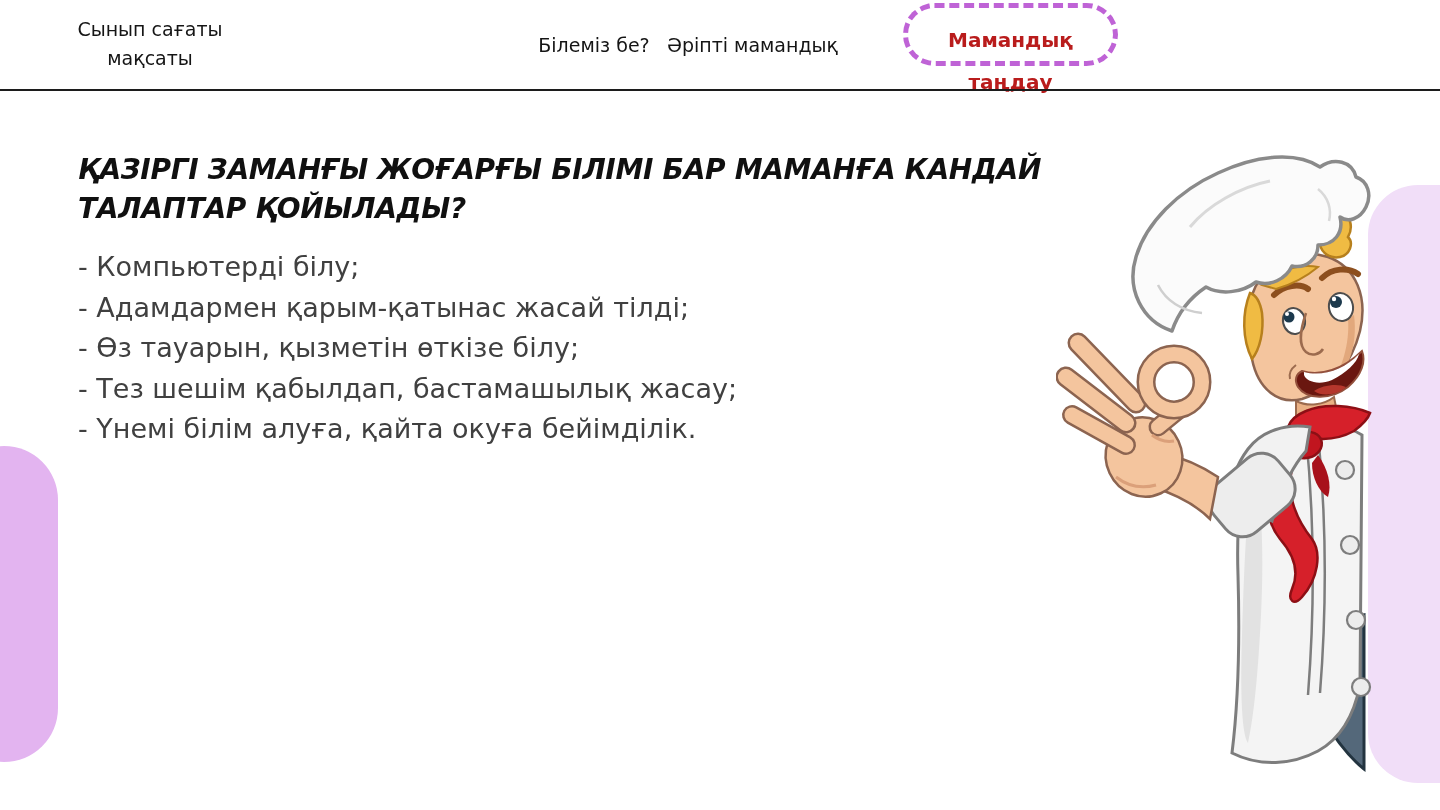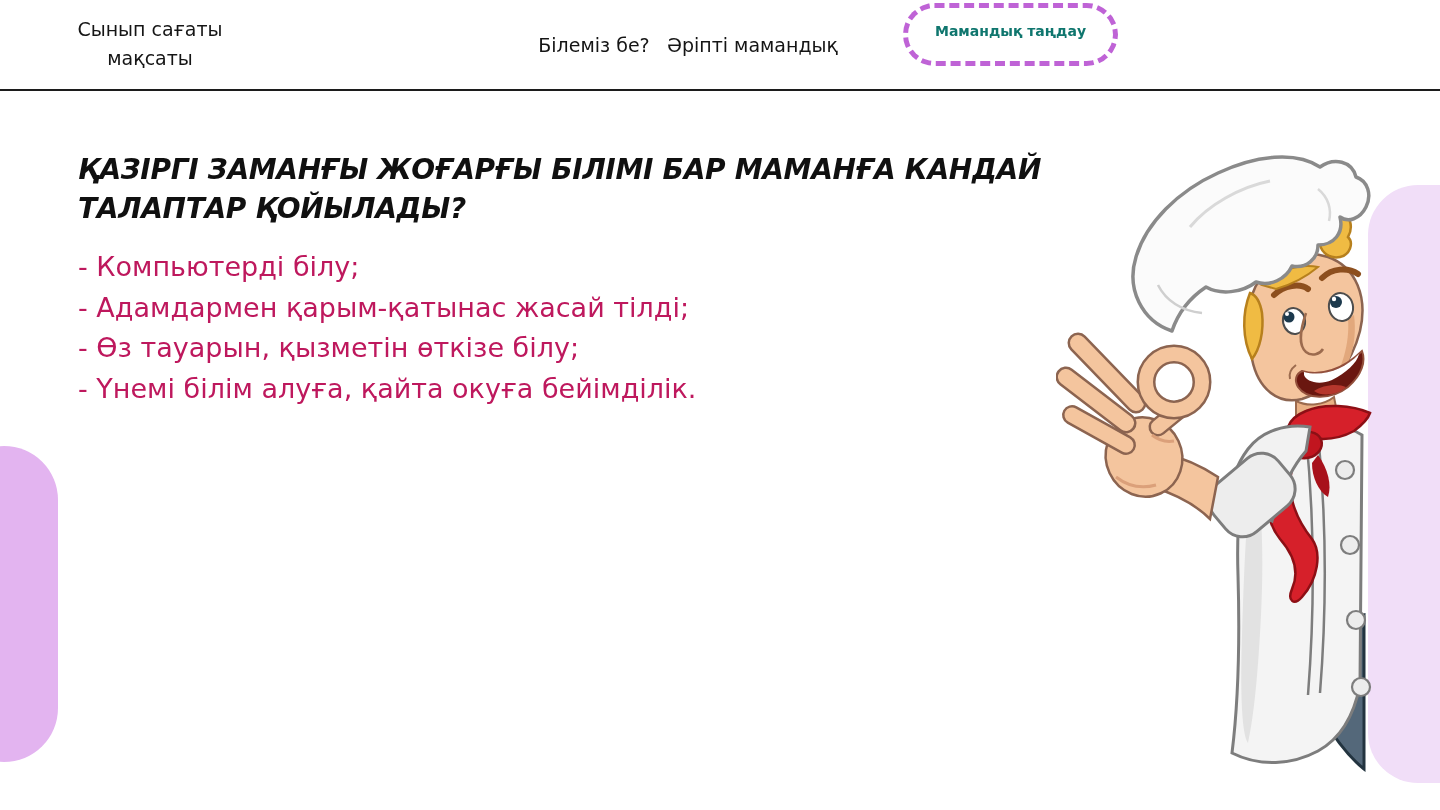--- a/index.html
+++ b/index.html
@@ -12,31 +12,31 @@
              color:#151515; cursor:pointer; }
   .tab1 { left:58px;   top:15px; width:184px; }
   .tab2 { left:350px;  top:15px; width:130px; }
   .tab3 { left:524px;  top:31px; width:140px; }
   .tab4 { left:640px;  top:31px; width:225px; }
   .tab6 { left:1145px; top:15px; width:158px; }
 
   .active-tab-box { position:absolute; left:903px; top:3px; width:215px; height:63px;
                     border:5px dashed #bf63d6; border-radius:34px; overflow:visible; }
   .active-tab-label { position:absolute; left:0; top:11px; width:100%; text-align:center;
-                      font-size:14px; line-height:24px; font-weight:bold; color:#0f766e; }
+                      font-size:20px; line-height:42px; font-weight:bold; color:#b91c1c; }
 
   .nav-divider { position:absolute; left:0; top:89px; width:1440px; height:2px;
                  background:#1c1c1c; }
 
   
   .heading { position:absolute; left:78px; top:150px; width:1075px;
              font-size:28px; line-height:39px; font-style:italic;
              letter-spacing:-0.3px; color:#101010;font-weight:bold; }
   .bullets { position:absolute; left:78px; top:247px; width:720px;
-             font-size:27px; line-height:40.5px; color:#be185d; }
+             font-size:27px; line-height:40.5px; color:#404040; }
 
   
   .pill-left  { position:absolute; left:-50px; top:446px; width:108px; height:316px;
                 border-radius:54px; background:#e3b4f0; }
   .pill-right { position:absolute; left:1368px; top:185px; width:140px; height:598px;
                 border-radius:50px; background:#f1def8; }
 
   
   .chef { position:absolute; left:1056px; top:135px; width:320px; height:675px; }
 </style>
@@ -58,20 +58,21 @@
 
 
   <div class="nav-divider"></div>
 
   <div class="heading">ҚАЗІРГІ ЗАМАНҒЫ ЖОҒАРҒЫ БІЛІМІ БАР МАМАНҒА КАНДАЙ ТАЛАПТАР ҚОЙЫЛАДЫ?</div>
 
   <div class="bullets">
     <div>- Компьютерді білу;</div>
     <div>- Адамдармен қарым-қатынас жасай тілді;</div>
     <div>- Өз тауарын, қызметін өткізе білу;</div>
+    <div>- Тез шешім қабылдап, бастамашылық жасау;</div>
     <div>- Үнемі білім алуға, қайта окуға бейімділік.</div>
   </div>
 
   <svg class="chef" viewBox="0 0 320 675" xmlns="http://www.w3.org/2000/svg">
 
     <path d="M225 500 C250 560 280 612 308 634 L308 480 Z" fill="#54687a" stroke="#233440" stroke-width="3"></path>
 
     <path d="M252 290 C230 294 210 306 198 324 C186 344 180 380 182 440
              C184 510 182 570 176 618 C204 632 236 630 262 616
              C284 604 298 580 304 550 L306 300 C290 290 270 287 252 290 Z" fill="#f4f4f4" stroke="#7d7d7d" stroke-width="3"></path>

